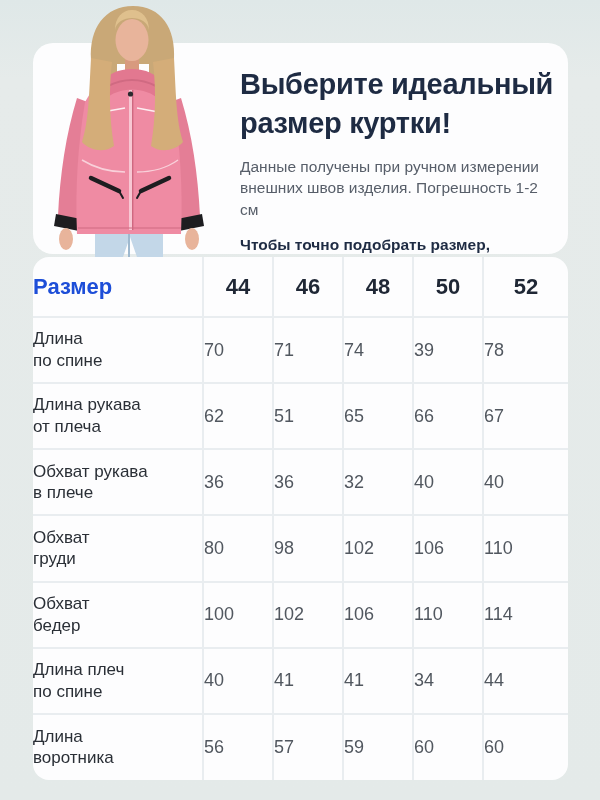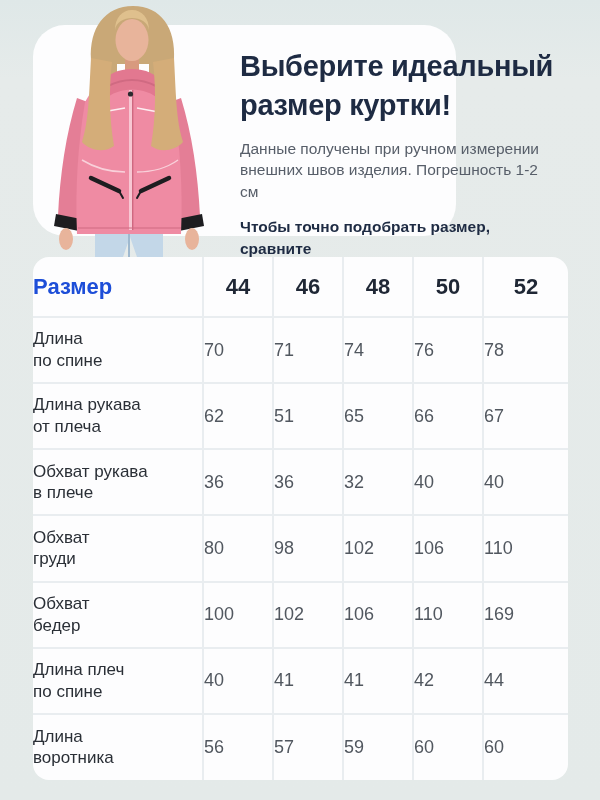--- a/index.html
+++ b/index.html
@@ -7,22 +7,22 @@
   body {
     width: 600px; height: 800px;
     font-family: "Liberation Sans", sans-serif;
     background: #e4eae9;
   }
   .canvas {
     position: relative; width: 600px; height: 800px;
     overflow: hidden; background: linear-gradient(180deg, #dfe8e8 0%, #e6ebea 10%, #e4eae9 100%);
   }
   .hero-card {
-    position: absolute; left: 33px; top: 25px; width: 423px; height: 211px;
-    background: #fdfdfe; border-radius: 32px; z-index: 1;
+    position: absolute; left: 33px; top: 43px; width: 535px; height: 211px;
+    background: #fdfdfe; border-radius: 20px; z-index: 1;
   }
   .hero-text { position: absolute; left: 207px; top: 22px; width: 320px; }
   .title {
     margin: 0; font-size: 29px; font-weight: 700; color: #1e2b43;
     line-height: 1.34; letter-spacing: -0.3px; white-space: pre-line;
   }
   .subtitle {
     margin: 13px 0 0; font-size: 15.5px; color: #575e69;
     line-height: 1.4; white-space: pre-line;
   }
@@ -143,21 +143,21 @@
             <th class="size-col">52</th>
           </tr>
       </thead>
       <tbody id="table-body">
           <tr>
             <td class="row-label">Длина
 по спине</td>
             <td class="val">70</td>
             <td class="val">71</td>
             <td class="val">74</td>
-            <td class="val">76</td>
+            <td class="val">39</td>
             <td class="val">78</td>
           </tr>
           <tr>
             <td class="row-label">Длина рукава
 от плеча</td>
             <td class="val">62</td>
             <td class="val">51</td>
             <td class="val">65</td>
             <td class="val">66</td>
             <td class="val">67</td>
@@ -180,29 +180,29 @@
             <td class="val">106</td>
             <td class="val">110</td>
           </tr>
           <tr>
             <td class="row-label">Обхват
 бедер</td>
             <td class="val">100</td>
             <td class="val">102</td>
             <td class="val">106</td>
             <td class="val">110</td>
-            <td class="val">169</td>
+            <td class="val">114</td>
           </tr>
           <tr>
             <td class="row-label">Длина плеч
 по спине</td>
             <td class="val">40</td>
             <td class="val">41</td>
             <td class="val">41</td>
-            <td class="val">42</td>
+            <td class="val">34</td>
             <td class="val">44</td>
           </tr>
           <tr>
             <td class="row-label">Длина
 воротника</td>
             <td class="val">56</td>
             <td class="val">57</td>
             <td class="val">59</td>
             <td class="val">60</td>
             <td class="val">60</td>

